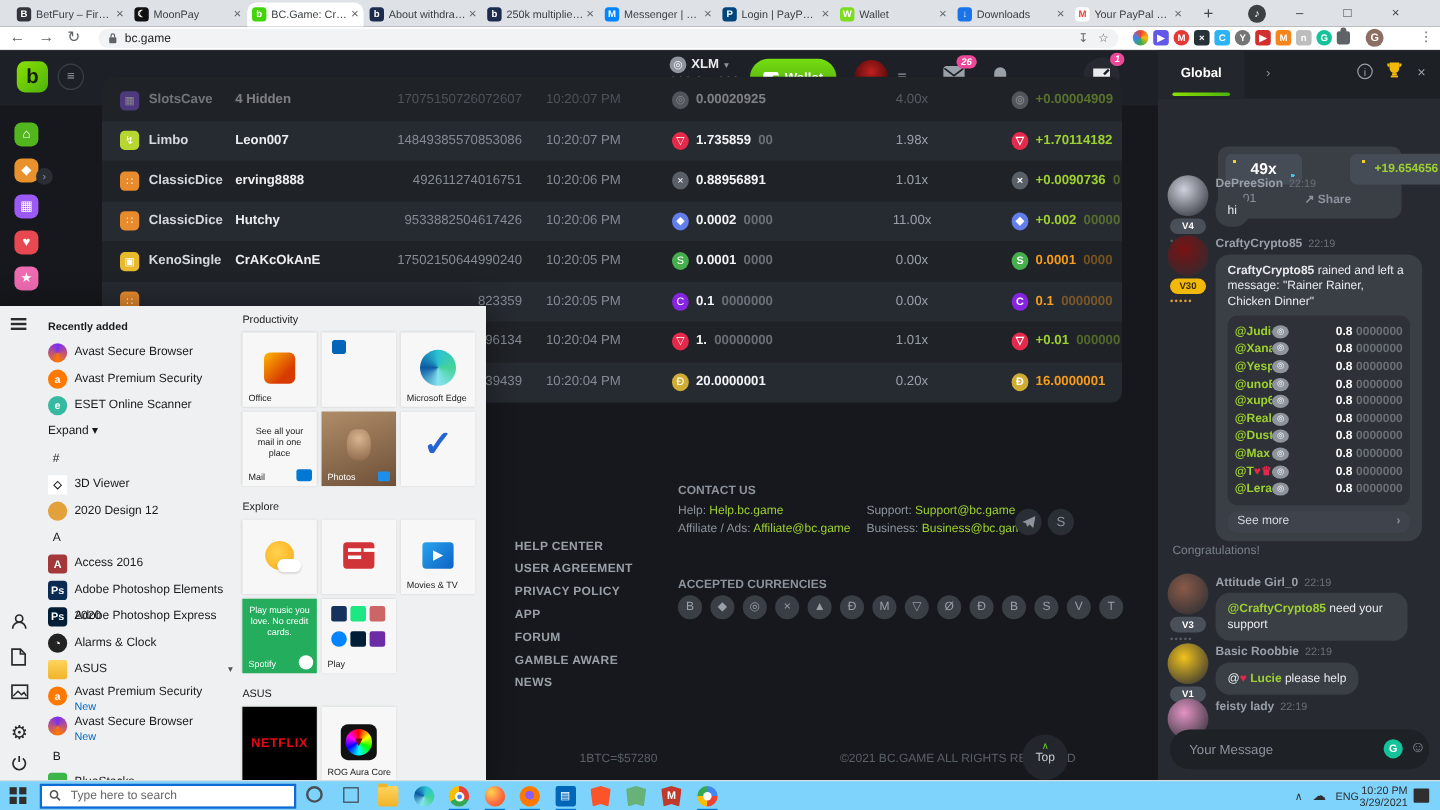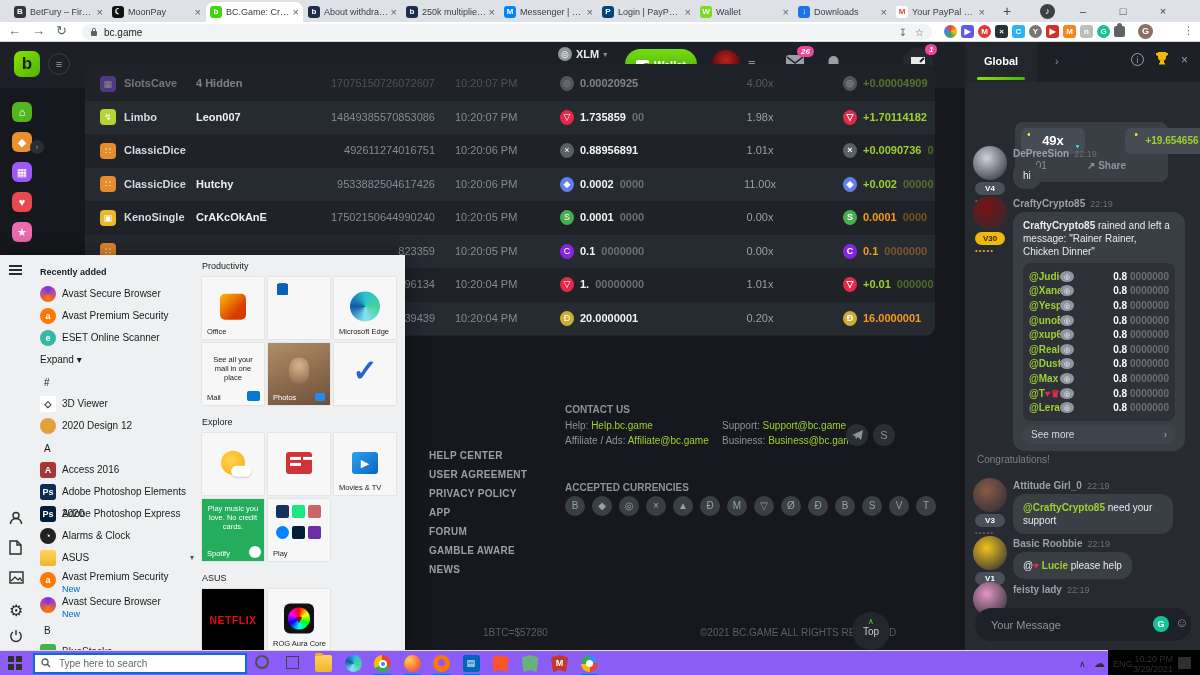--- a/index.html
+++ b/index.html
@@ -239,21 +239,21 @@
   .tk-netflix { background:#000; }
   .tk-netflix .t-text { color:#e50914; font-weight:bold; font-size:10.5px; letter-spacing:.5px;
     top:50%; transform:translateY(-50%); text-align:center; }
   .tk-rog .t-icon { width:30px; height:30px; border-radius:6px; background:#111; }
   .tk-rog .t-icon::before { content:""; position:absolute; left:4px; top:4px; width:22px; height:22px;
     border-radius:50%; background:conic-gradient(#f00,#ff0,#0f0,#0ff,#00f,#f0f,#f00); }
   .tk-rog .t-icon::after { content:"▼"; position:absolute; left:0; top:0; width:30px; height:30px;
     color:#7a0c0c; font-size:11px; text-align:center; line-height:30px; }
 
   
-  #taskbar { position:absolute; left:0; top:650px; width:1108px; height:25px; background:#8b5cf6;
+  #taskbar { position:absolute; left:0; top:650px; width:1200px; height:25px; background:#7dd3fc;
     border-top:1px solid #d9dce1; }
   #startbtn { position:absolute; left:8px; top:5px; width:14px; height:14px; }
   #startbtn i { position:absolute; width:6px; height:6px; background:#2f2f2f; }
   #startbtn i:nth-child(2){left:8px} #startbtn i:nth-child(3){top:8px} #startbtn i:nth-child(4){left:8px;top:8px}
   #tsearch { position:absolute; left:33px; top:2px; width:214px; height:21px; background:#fff;
     border:2px solid #0a6cd6; font-size:10px; color:#444; padding-left:24px;
     font-family:"Liberation Sans", sans-serif; }
   #tsearch::placeholder { color:#666; }
   #searchglass { position:absolute; left:41px; top:7px; }
   .tbi { position:absolute; top:4px; width:17px; height:17px; }
@@ -470,20 +470,21 @@
             <span class="coinball" style="background: rgb(229, 41, 75);">▽</span>
             <span class="pmain">+1.70114182</span>
             <span class="pdim"></span>
           </div>
         </div>
         <div class="brow" style="top: 70px;">
           <div class="c-game">
             <span class="gicon" style="background: rgb(232, 139, 45);">∷</span>
             <span class="gname">ClassicDice</span>
           </div>
+          <div class="c-player">erving8888</div>
           <div class="c-id">492611274016751</div>
           <div class="c-time">10:20:06 PM</div>
           <div class="c-amt">
             <span class="coinball" style="background: rgb(89, 96, 103);">×</span>
             <span class="amain">0.88956891</span>
             <span class="adim"></span>
           </div>
           <div class="c-mult">1.01x</div>
           <div class="c-profit win">
             <span class="coinball" style="background: rgb(89, 96, 103);">×</span>

